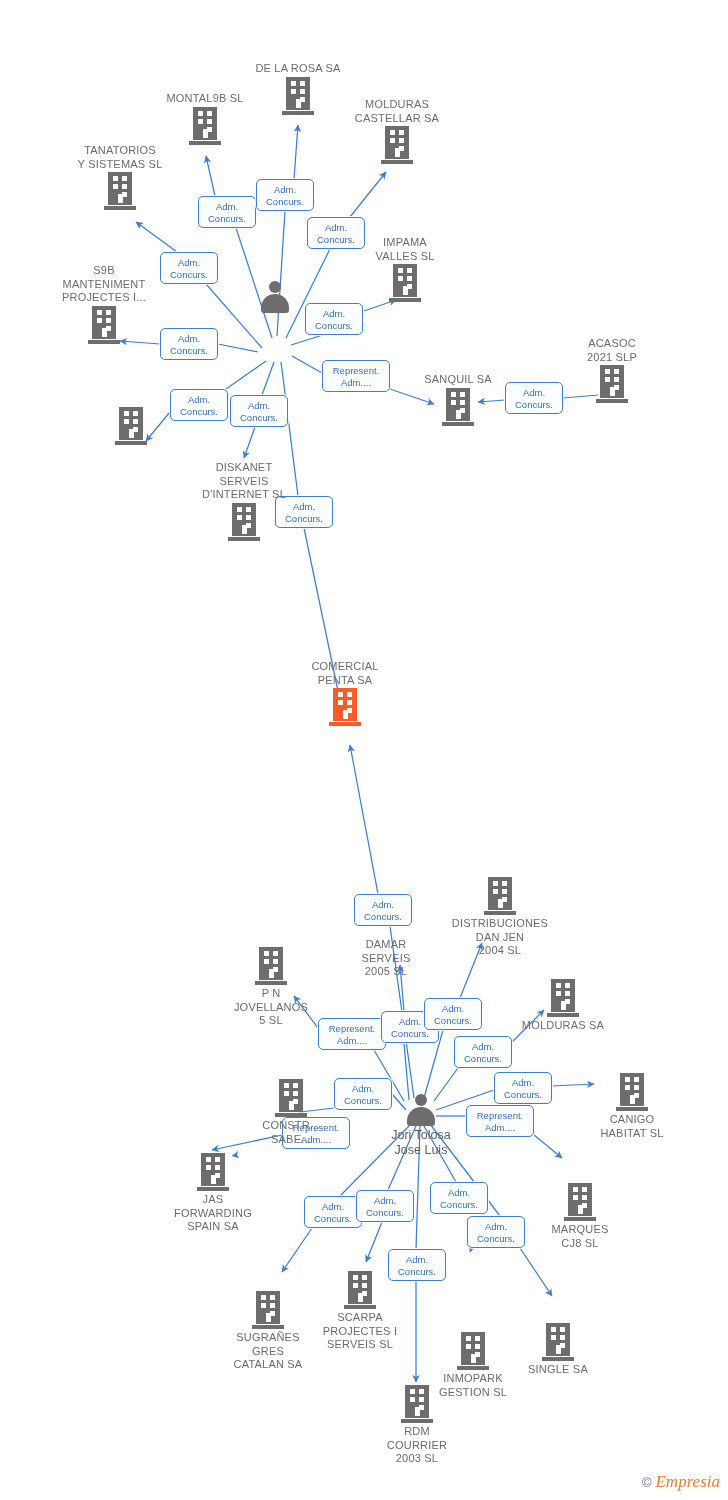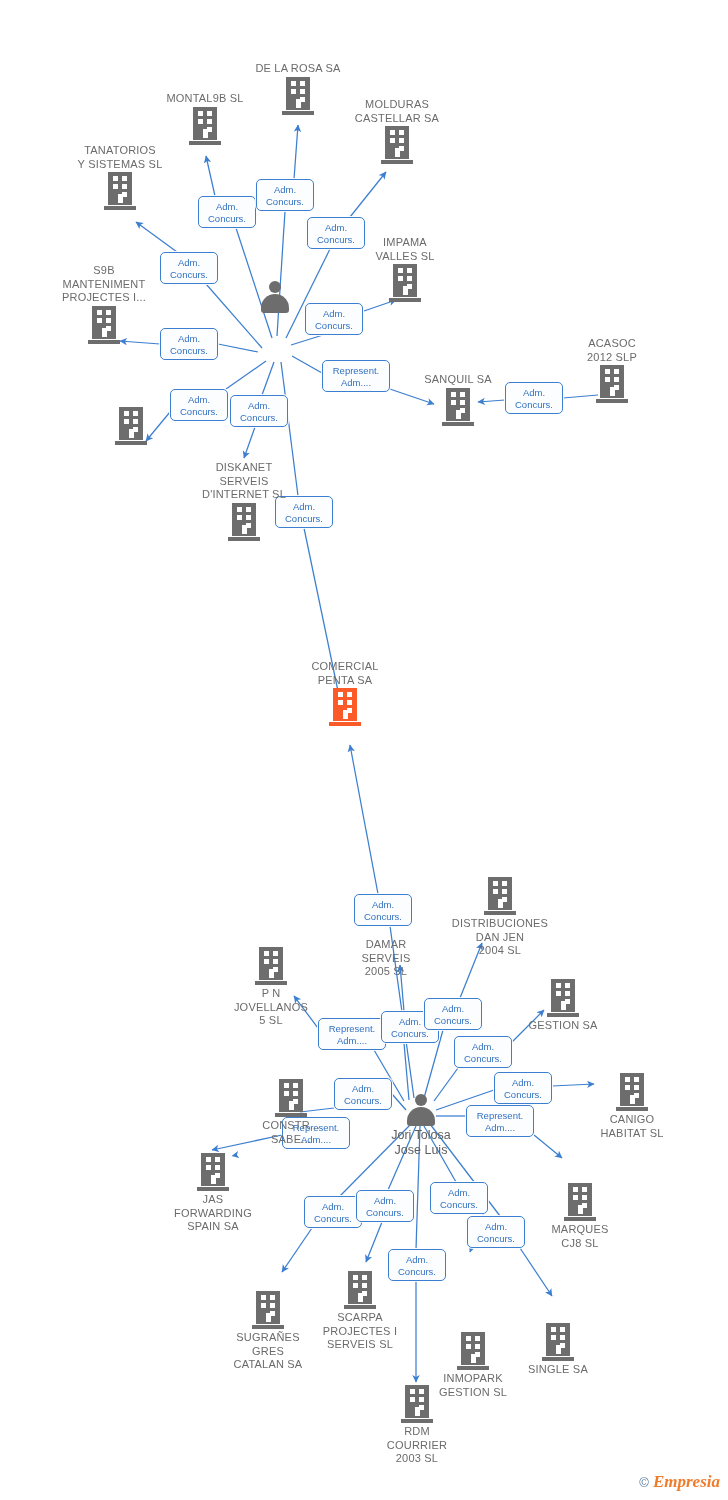--- a/index.html
+++ b/index.html
@@ -48,21 +48,21 @@
     color:#3272c0;font-size:9.5px;line-height:12px;text-align:center;
     padding:4px 2px 3px 2px;white-space:pre-line;
     box-shadow:0 0 0 1px rgba(255,255,255,.9);
   }
   .chip.w{width:58px;height:32px;}
   .chip.wide{width:68px;height:32px;}
 
   
   #wm{position:absolute;right:8px;bottom:8px;display:flex;align-items:baseline;gap:4px;}
   #wm .c{font-size:13px;color:#5b7ba3;}
-  #wm .e{font-size:17px;color:#f07c2b;font-style:italic;font-family:"Liberation Serif","DejaVu Serif",serif;font-weight:bold;}
+  #wm .e{font-size:17px;color:#f07c2b;font-style:italic;font-family:"Liberation Serif","DejaVu Serif",serif;}
 </style>
 </head>
 <body>
 
 <div id="canvas">
 
   <svg class="edges" viewBox="0 0 728 1500">
     <defs>
       <marker id="ah" markerWidth="7" markerHeight="7" refX="5.6" refY="3" orient="auto">
         <path d="M0,0 L6,3 L0,6 L1.6,3 z" fill="#3c7fd0"></path>
@@ -274,21 +274,21 @@
         <span class="win" style="left:18px;top:4px"></span>
       <span class="win" style="left:9px;top:12px"></span>
         <span class="win" style="left:18px;top:12px"></span>
       <span class="win" style="left:18px;top:20px"></span>
       <span class="door"></span>
     </div>
   </div>
 
   <div class="node" style="left:612px;top:337px">
     <div class="nlabel">ACASOC
-2012 SLP</div>
+2021 SLP</div>
     <div class="bldg">
       <div class="body"></div>
         <div class="base"></div>
       <span class="win" style="left:9px;top:4px"></span>
         <span class="win" style="left:18px;top:4px"></span>
       <span class="win" style="left:9px;top:12px"></span>
         <span class="win" style="left:18px;top:12px"></span>
       <span class="win" style="left:18px;top:20px"></span>
       <span class="door"></span>
     </div>
@@ -387,21 +387,21 @@
     <div class="bldg" style="margin-bottom:2px">
       <div class="body"></div>
         <div class="base"></div>
       <span class="win" style="left:9px;top:4px"></span>
         <span class="win" style="left:18px;top:4px"></span>
       <span class="win" style="left:9px;top:12px"></span>
         <span class="win" style="left:18px;top:12px"></span>
       <span class="win" style="left:18px;top:20px"></span>
       <span class="door"></span>
     </div>
-    <div class="nlabel">GESTION SA</div>
+    <div class="nlabel">MOLDURAS SA</div>
   </div>
 
   <div class="node" style="left:632px;top:1072px">
     <div class="bldg" style="margin-bottom:2px">
       <div class="body"></div>
         <div class="base"></div>
       <span class="win" style="left:9px;top:4px"></span>
         <span class="win" style="left:18px;top:4px"></span>
       <span class="win" style="left:9px;top:12px"></span>
         <span class="win" style="left:18px;top:12px"></span>

